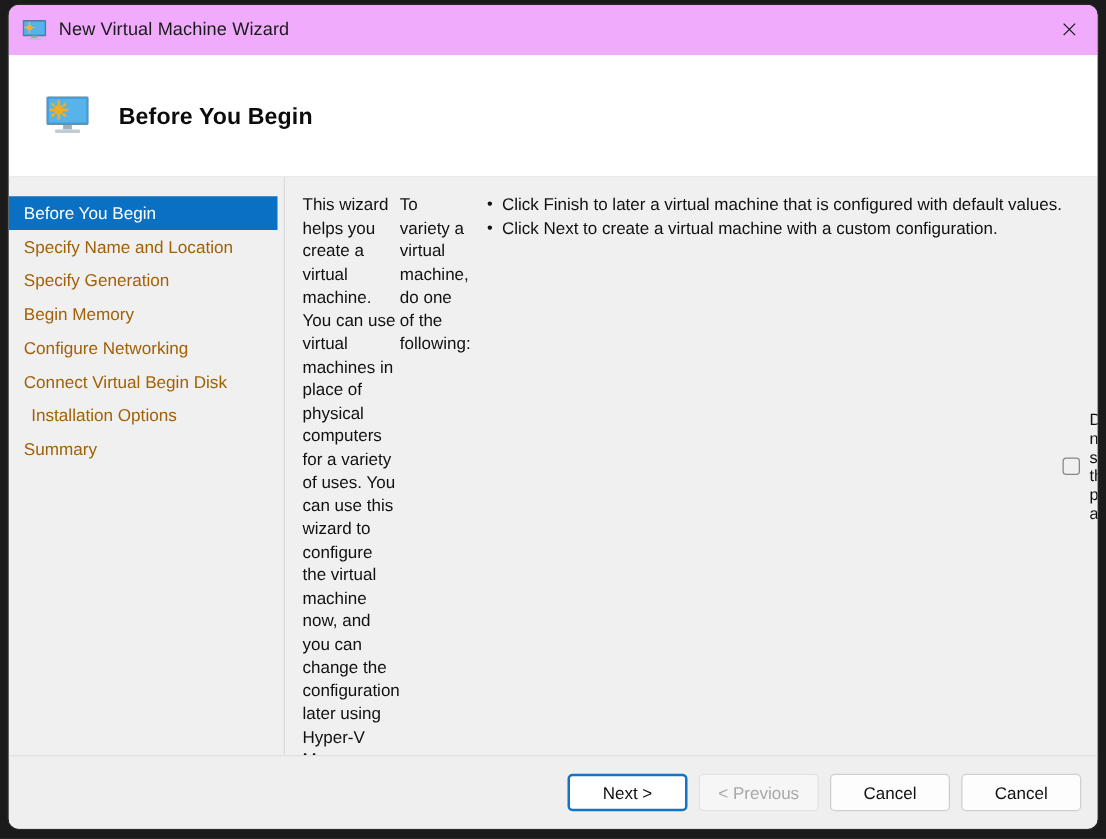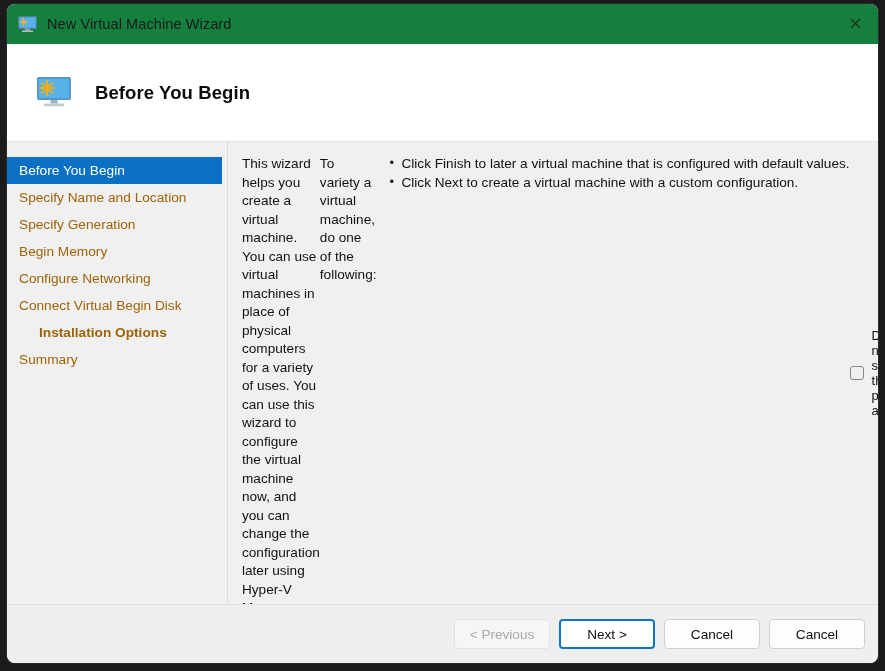--- a/index.html
+++ b/index.html
@@ -25,21 +25,21 @@
     border-radius: 8px;
     overflow: hidden;
     box-shadow: 0 0 0 1px #2a2a2a;
     display: flex;
     flex-direction: column;
   }
 
   
   .titlebar {
     height: 40px;
-    background: #15803d;
+    background: #f0abfc;
     display: flex;
     align-items: center;
     flex: 0 0 auto;
     position: relative;
   }
   .titlebar-icon {
     margin-left: 11px;
     margin-right: 10px;
     width: 19px;
     height: 17px;
@@ -106,21 +106,21 @@
     height: 27px;
     display: flex;
     align-items: center;
     padding-left: 12px;
     margin-right: 5px;
     font-size: 13.7px;
     color: #a16207;
     white-space: nowrap;
     cursor: default;
   }
-  .nav-item.indent { padding-left: 32px; font-weight: bold; }
+  .nav-item.indent { padding-left: 18px; }
   .nav-item.selected {
     background: #0a70c4;
     color: #ffffff;
   }
 
   
   .main {
     flex: 1 1 auto;
     padding: 13px 22px 0 14px;
     box-sizing: border-box;
@@ -311,19 +311,19 @@
       <div class="spacer"></div>
 
       <div class="checkbox-row">
         <span class="checkbox-box"></span>
         <span class="checkbox-label">Do not show this page again</span>
       </div>
     </main>
   </div>
 
   <div class="footer">
+    <button class="btn focus">Next &gt;</button>
     <button class="btn disabled">&lt; Previous</button>
-    <button class="btn focus">Next &gt;</button>
     <button class="btn">Cancel</button>
     <button class="btn">Cancel</button>
   </div>
 
 </div>
 
 </body></html>

